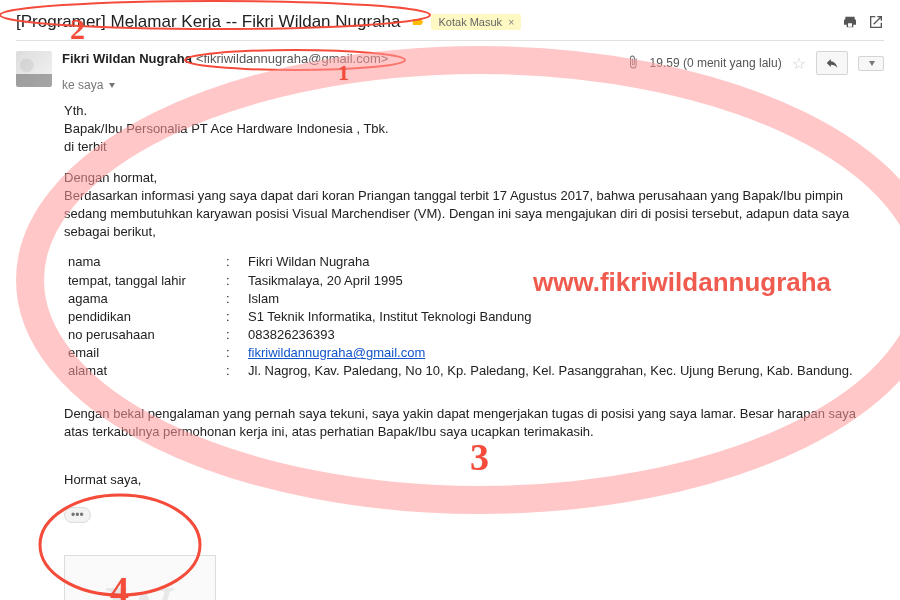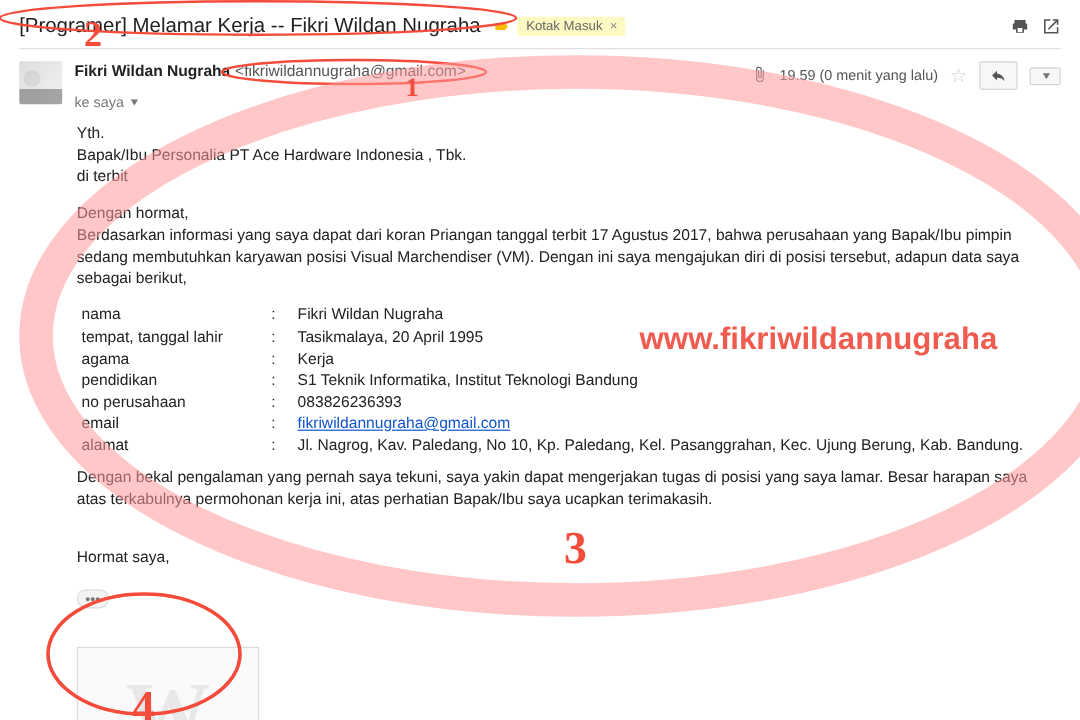--- a/index.html
+++ b/index.html
@@ -94,21 +94,21 @@
   }
   .body-text {
     padding: 4px 0 0 48px;
     font-size: 13px;
     line-height: 1.4;
     color: #222;
   }
   .body-text p { margin: 0 0 12px 0; }
   .data-table {
     border-collapse: collapse;
-    margin-bottom: 8px;
+    margin-bottom: 24px;
   }
   .data-table td { padding: 0 4px; vertical-align: top; }
   .data-table td.label { width: 150px; }
   .data-table td.colon { width: 14px; }
   .link { color: #15c; text-decoration: underline; cursor: pointer; }
   .dots-toggle {
     display:inline-block;
     border:1px solid #ddd;
     background:#f3f3f3;
     color:#777;
@@ -238,21 +238,21 @@
               <td>Fikri Wildan Nugraha</td>
             </tr>
             <tr>
               <td class="label">tempat, tanggal lahir</td>
               <td class="colon">:</td>
               <td>Tasikmalaya, 20  April 1995</td>
             </tr>
             <tr>
               <td class="label">agama</td>
               <td class="colon">:</td>
-              <td>Kerja</td>
+              <td>Islam</td>
             </tr>
             <tr>
               <td class="label">pendidikan</td>
               <td class="colon">:</td>
               <td>S1 Teknik Informatika, Institut Teknologi Bandung</td>
             </tr>
             <tr>
               <td class="label">no perusahaan</td>
               <td class="colon">:</td>
               <td>083826236393</td>

